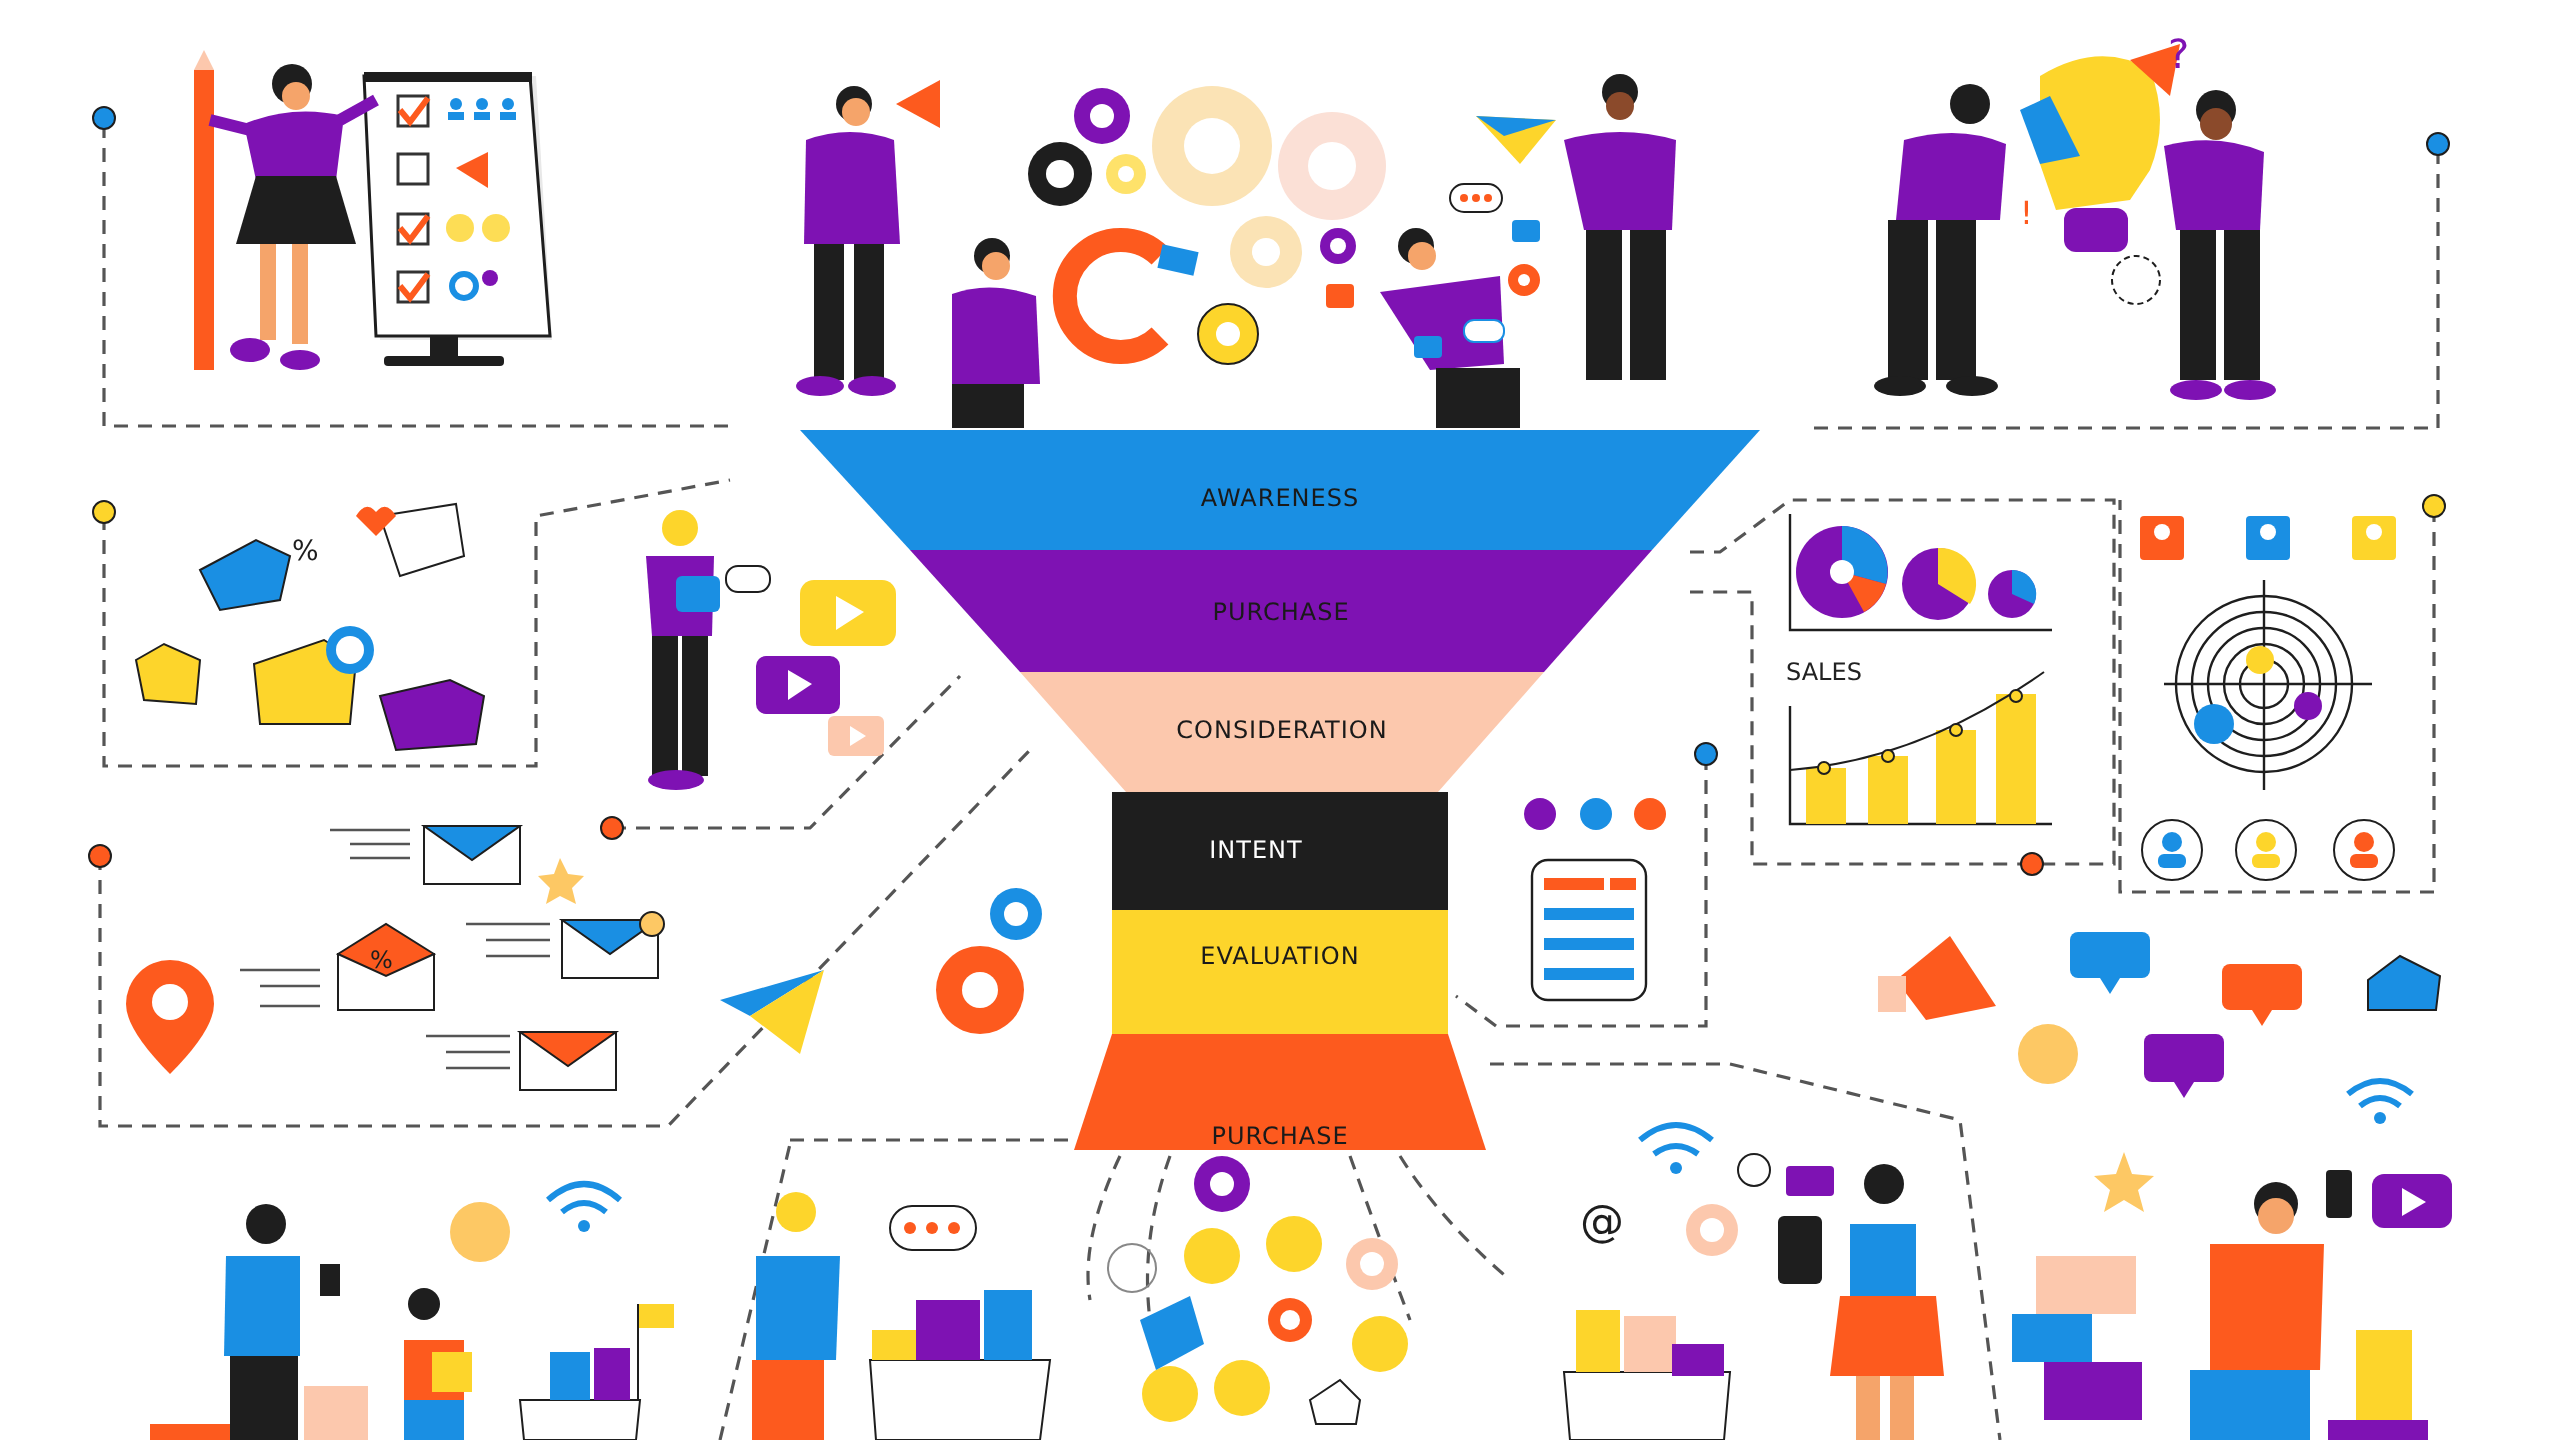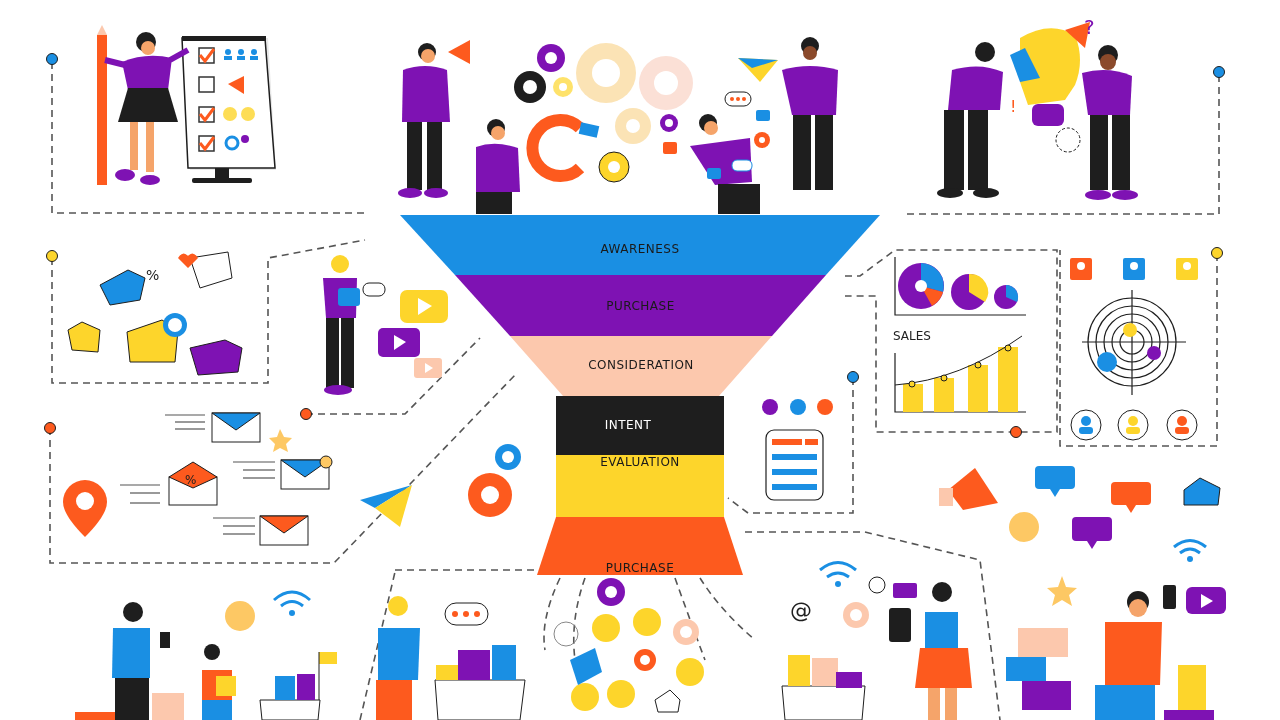--- a/index.html
+++ b/index.html
@@ -57,21 +57,21 @@
   <polygon points="510,336 772,336 719,396 563,396" fill="#fcc8ad"></polygon>
   <rect x="556" y="396" width="168" height="59" fill="#1e1e1e"></rect>
   <rect x="556" y="455" width="168" height="62" fill="#fdd52b"></rect>
   <polygon points="556,517 724,517 743,575 537,575" fill="#fd5a1e"></polygon>
 </svg>
 
 <div class="funnel-label" style="left:400px;top:243px;width:480px;color:#1a1a1a;">AWARENESS</div>
 <div class="funnel-label" style="left:455px;top:300px;width:371px;color:#1a1a1a;">PURCHASE</div>
 <div class="funnel-label" style="left:510px;top:359px;width:262px;color:#1a1a1a;">CONSIDERATION</div>
 <div class="funnel-label" style="left:556px;top:419px;width:144px;color:#ffffff;">INTENT</div>
-<div class="funnel-label" style="left:556px;top:456px;width:168px;color:#1a1a1a;">EVALUATION</div>
+<div class="funnel-label" style="left:556px;top:472px;width:168px;color:#1a1a1a;">EVALUATION</div>
 <div class="funnel-label" style="left:537px;top:536px;width:206px;color:#1a1a1a;margin-top:26px;">PURCHASE</div>
 
 <svg class="layer" width="1280" height="720">
 
   <rect x="97" y="35" width="10" height="150" fill="#fd5a1e"></rect>
   <polygon points="97,35 107,35 102,25" fill="#fcc8ad"></polygon>
 
   <polygon points="185,40 268,38 276,170 190,170" fill="#e8e8e8"></polygon>
   <polygon points="182,38 265,38 275,168 188,168" fill="#fff" stroke="#1e1e1e" stroke-width="1.5"></polygon>
   <rect x="182" y="36" width="84" height="5" fill="#1e1e1e"></rect>

